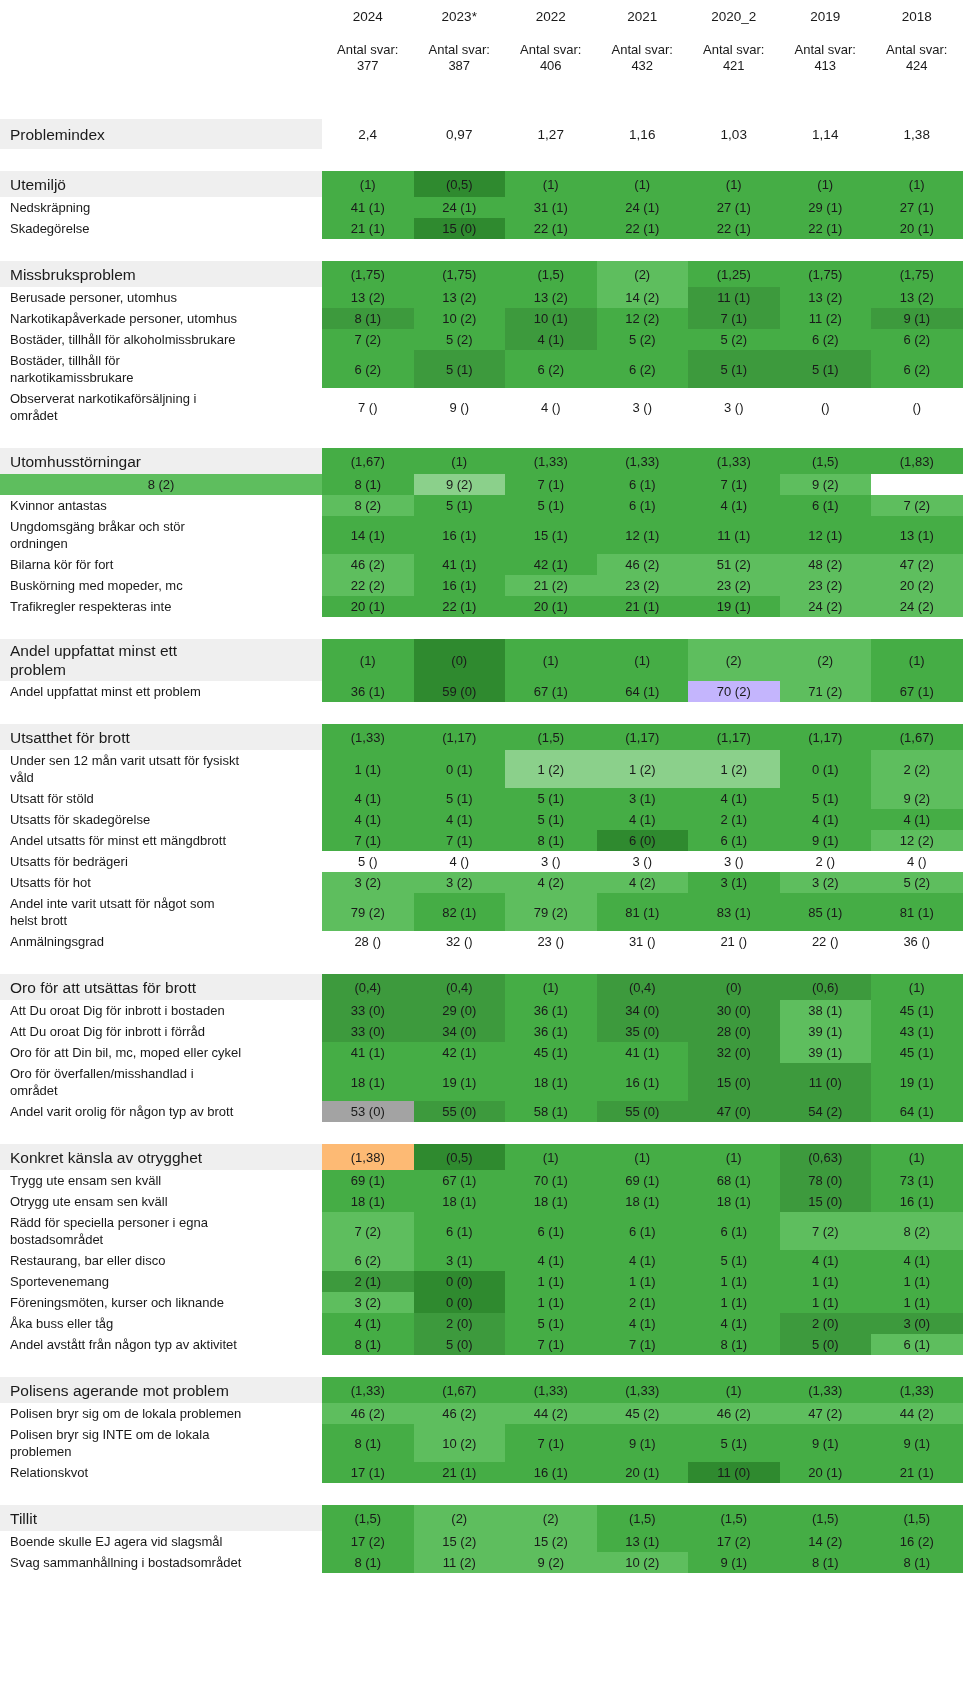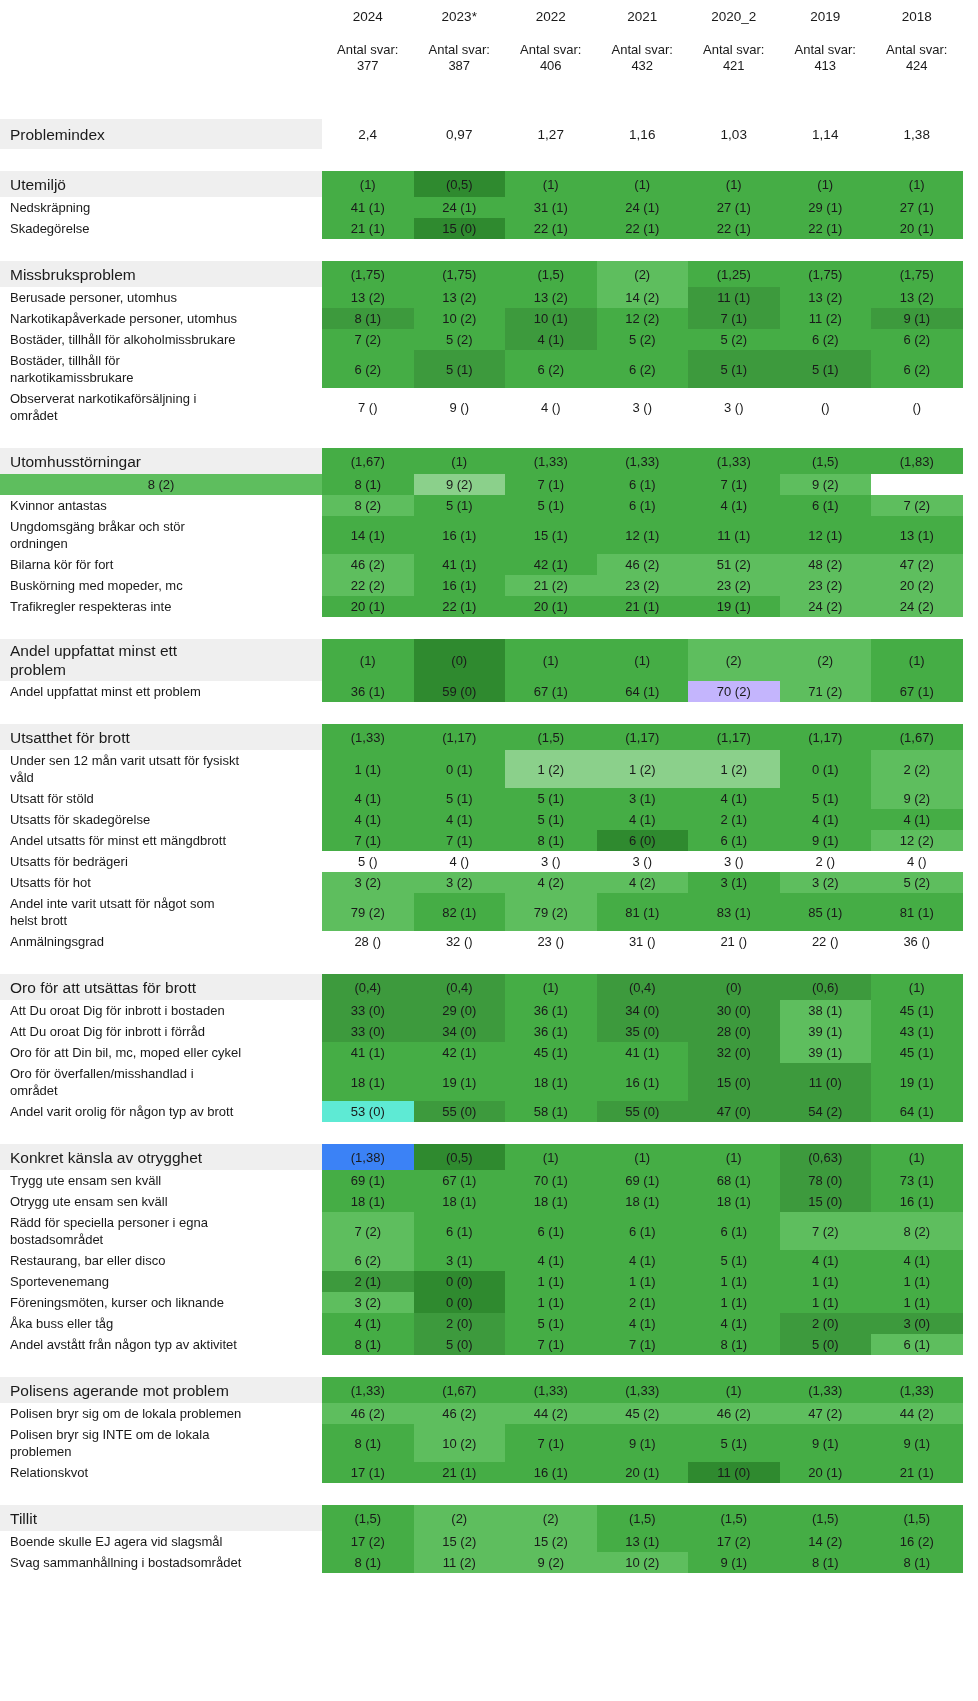--- a/index.html
+++ b/index.html
@@ -387,33 +387,33 @@
           <div class="value-cell" style="background: rgb(69, 173, 69);">18 (1)</div>
           <div class="value-cell" style="background: rgb(69, 173, 69);">19 (1)</div>
           <div class="value-cell" style="background: rgb(69, 173, 69);">18 (1)</div>
           <div class="value-cell" style="background: rgb(69, 173, 69);">16 (1)</div>
           <div class="value-cell" style="background: rgb(61, 154, 61);">15 (0)</div>
           <div class="value-cell" style="background: rgb(61, 154, 61);">11 (0)</div>
           <div class="value-cell" style="background: rgb(69, 173, 69);">19 (1)</div>
         </div>
         <div class="row data-row">
           <div class="row-label">Andel varit orolig för någon typ av brott</div>
-          <div class="value-cell" style="background: #5eead4;">53 (0)</div>
+          <div class="value-cell" style="background: #a3a3a3;">53 (0)</div>
           <div class="value-cell" style="background: rgb(61, 154, 61);">55 (0)</div>
           <div class="value-cell" style="background: rgb(69, 173, 69);">58 (1)</div>
           <div class="value-cell" style="background: rgb(61, 154, 61);">55 (0)</div>
           <div class="value-cell" style="background: rgb(61, 154, 61);">47 (0)</div>
           <div class="value-cell" style="background: rgb(61, 154, 61);">54 (2)</div>
           <div class="value-cell" style="background: rgb(69, 173, 69);">64 (1)</div>
         </div>
       </div>
       <div class="section">
         <div class="row section-header-row">
           <div class="section-label">Konkret känsla av otrygghet</div>
-          <div class="value-cell" style="background: #3b82f6;">(1,38)</div>
+          <div class="value-cell" style="background: #fdba74;">(1,38)</div>
           <div class="value-cell" style="background: rgb(47, 138, 47);">(0,5)</div>
           <div class="value-cell" style="background: rgb(69, 173, 69);">(1)</div>
           <div class="value-cell" style="background: rgb(69, 173, 69);">(1)</div>
           <div class="value-cell" style="background: rgb(69, 173, 69);">(1)</div>
           <div class="value-cell" style="background: rgb(61, 154, 61);">(0,63)</div>
           <div class="value-cell" style="background: rgb(69, 173, 69);">(1)</div>
         </div>
         <div class="row data-row">
           <div class="row-label">Trygg ute ensam sen kväll</div>
           <div class="value-cell" style="background: rgb(69, 173, 69);">69 (1)</div>

